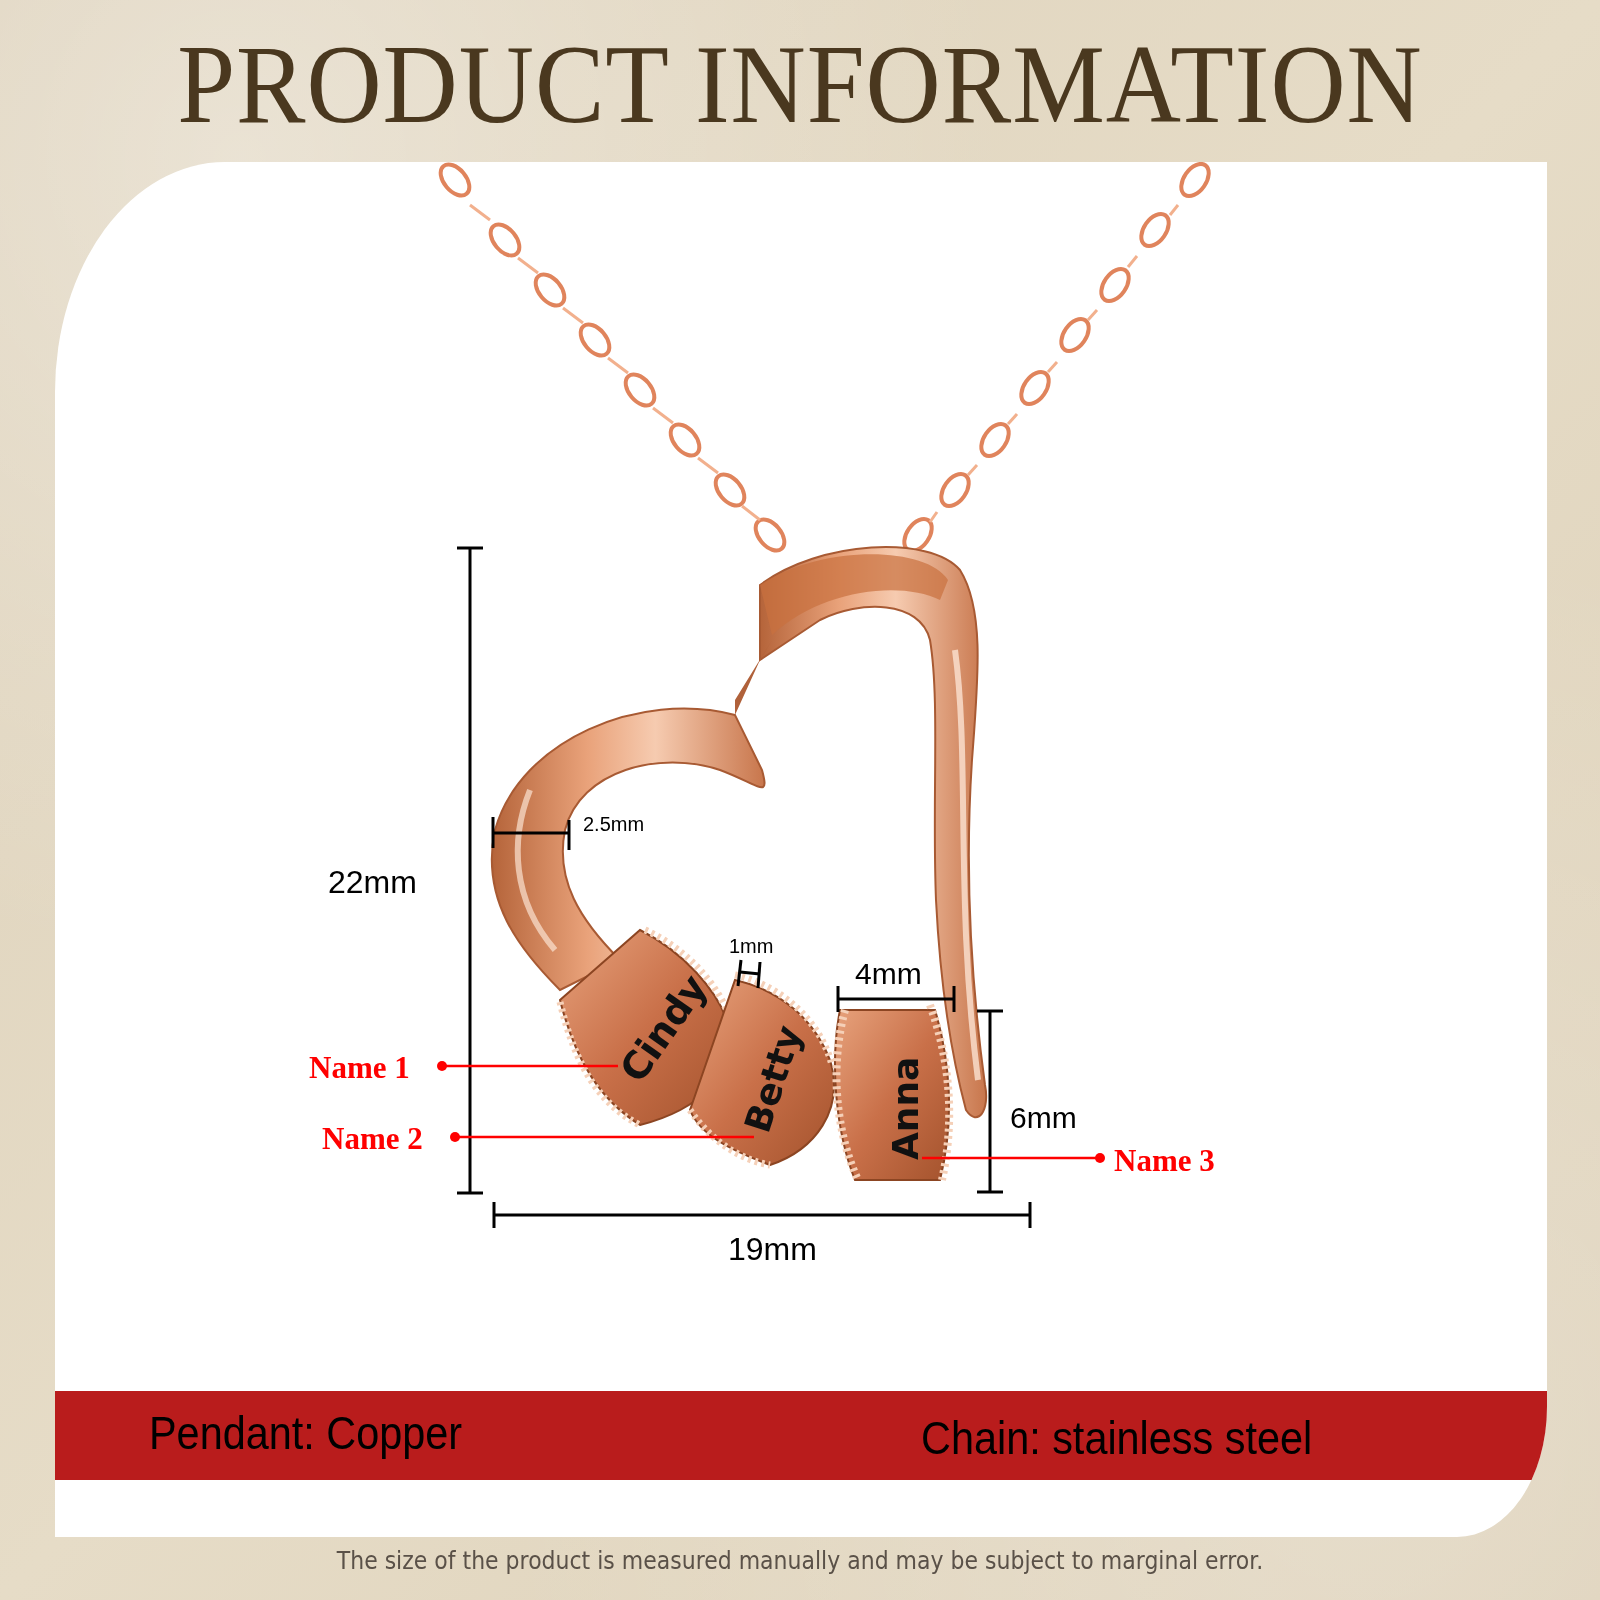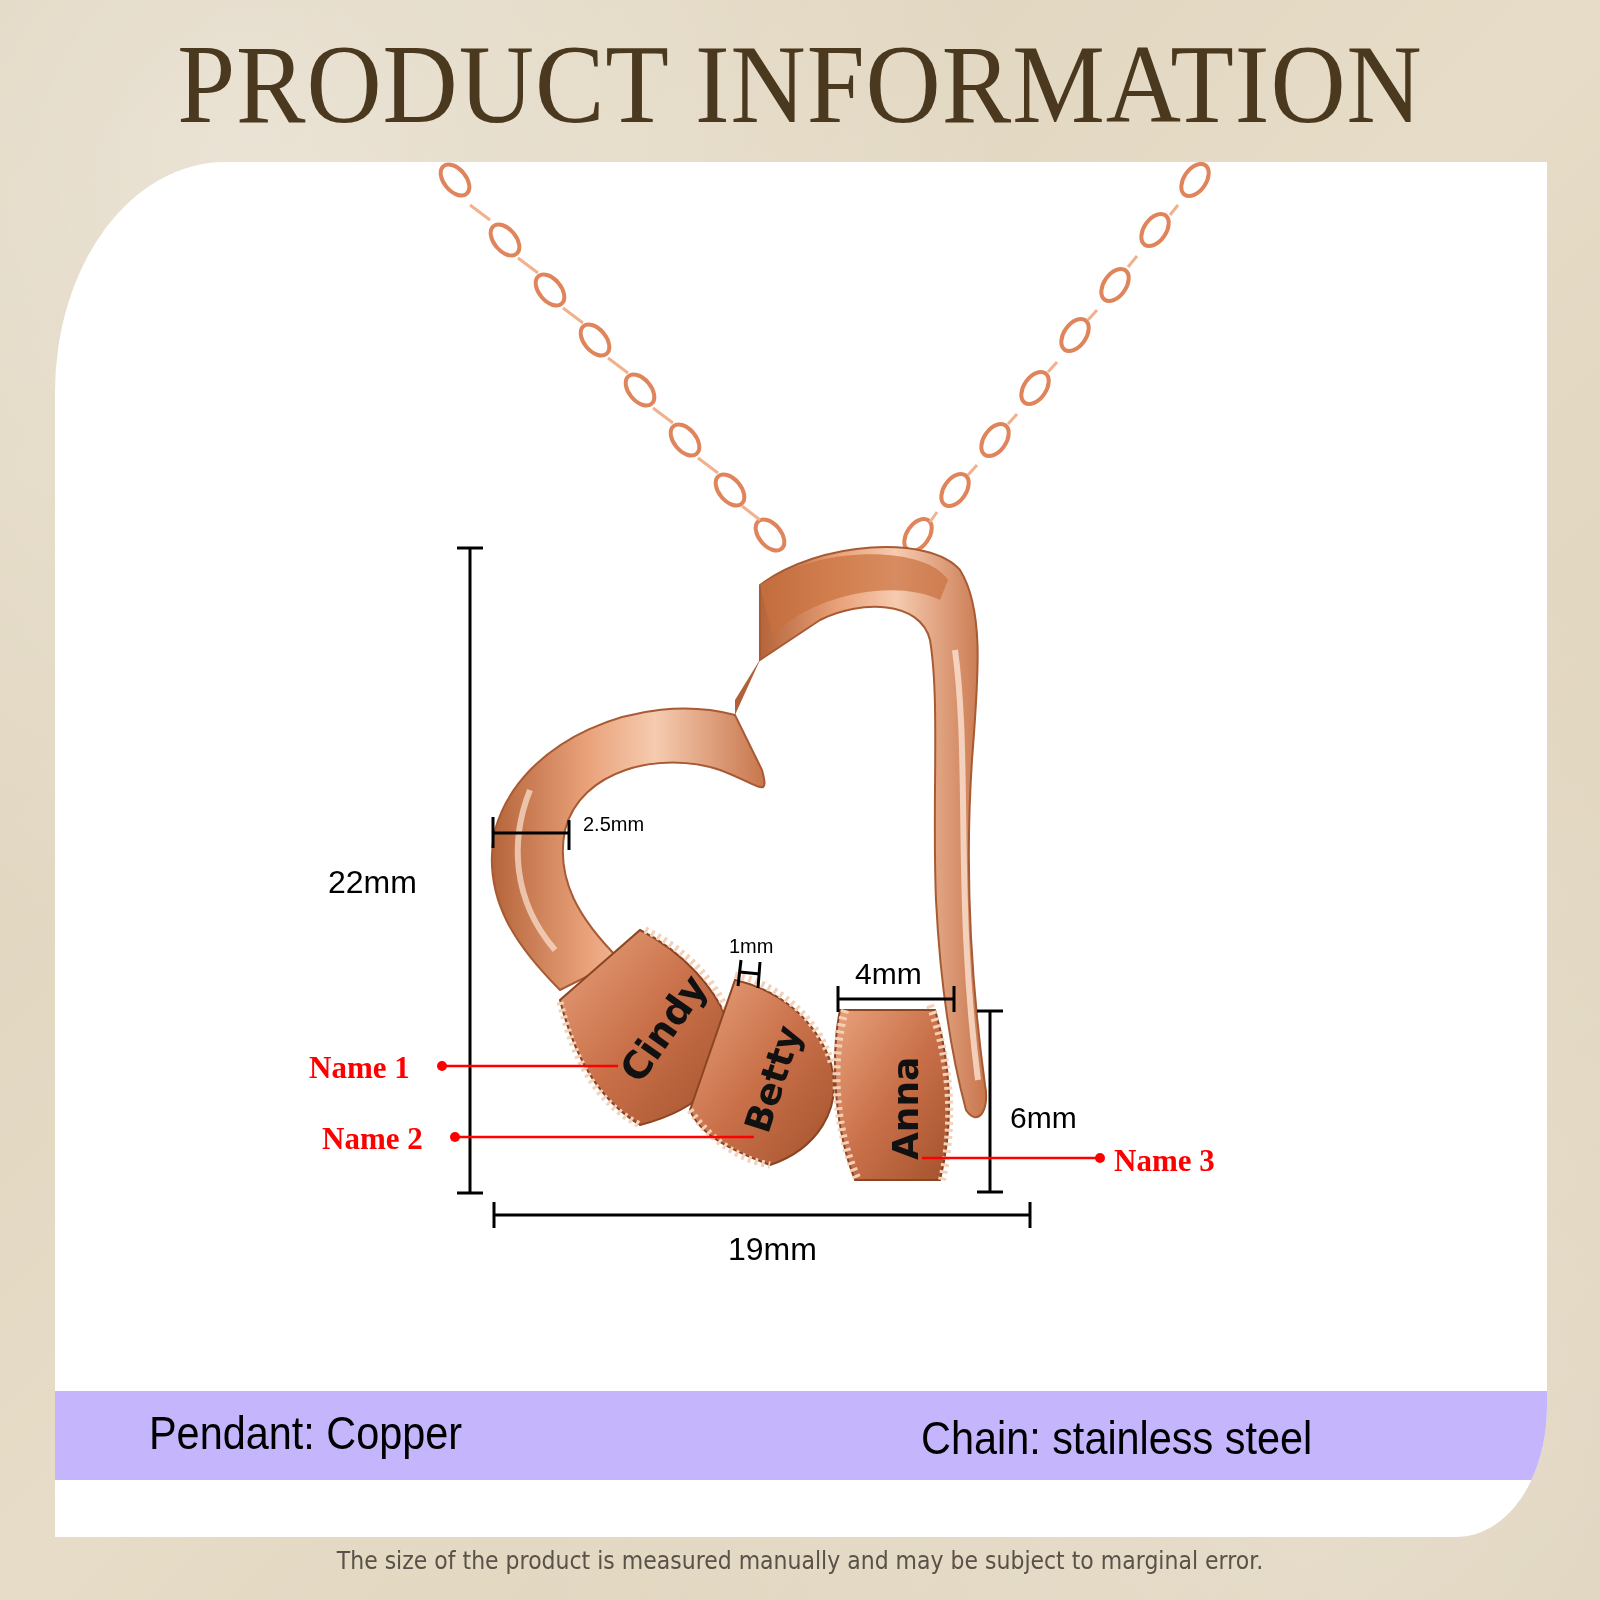--- a/index.html
+++ b/index.html
@@ -22,21 +22,21 @@
     .card {
       position: absolute; left: 55px; top: 162px; width: 1492px; height: 1375px;
       background: #ffffff;
       border-top-left-radius: 170px 230px;
       border-bottom-right-radius: 90px 130px;
       overflow: hidden;
     }
     .art { position: absolute; left: 0; top: 0; }
     .band {
       position: absolute; left: 0; top: 1229px; width: 1492px; height: 89px;
-      background: #c4b5fd;
+      background: #b91c1c;
     }
     .band-left {
       position: absolute; left: 94px; top: 15px; font-size: 46px; color: #000;
       transform: scaleX(0.9); transform-origin: left center; white-space: nowrap;
     }
     .band-right {
       position: absolute; left: 866px; top: 20px; font-size: 46px; color: #000;
       transform: scaleX(0.9); transform-origin: left center; white-space: nowrap;
     }
     .footnote {

